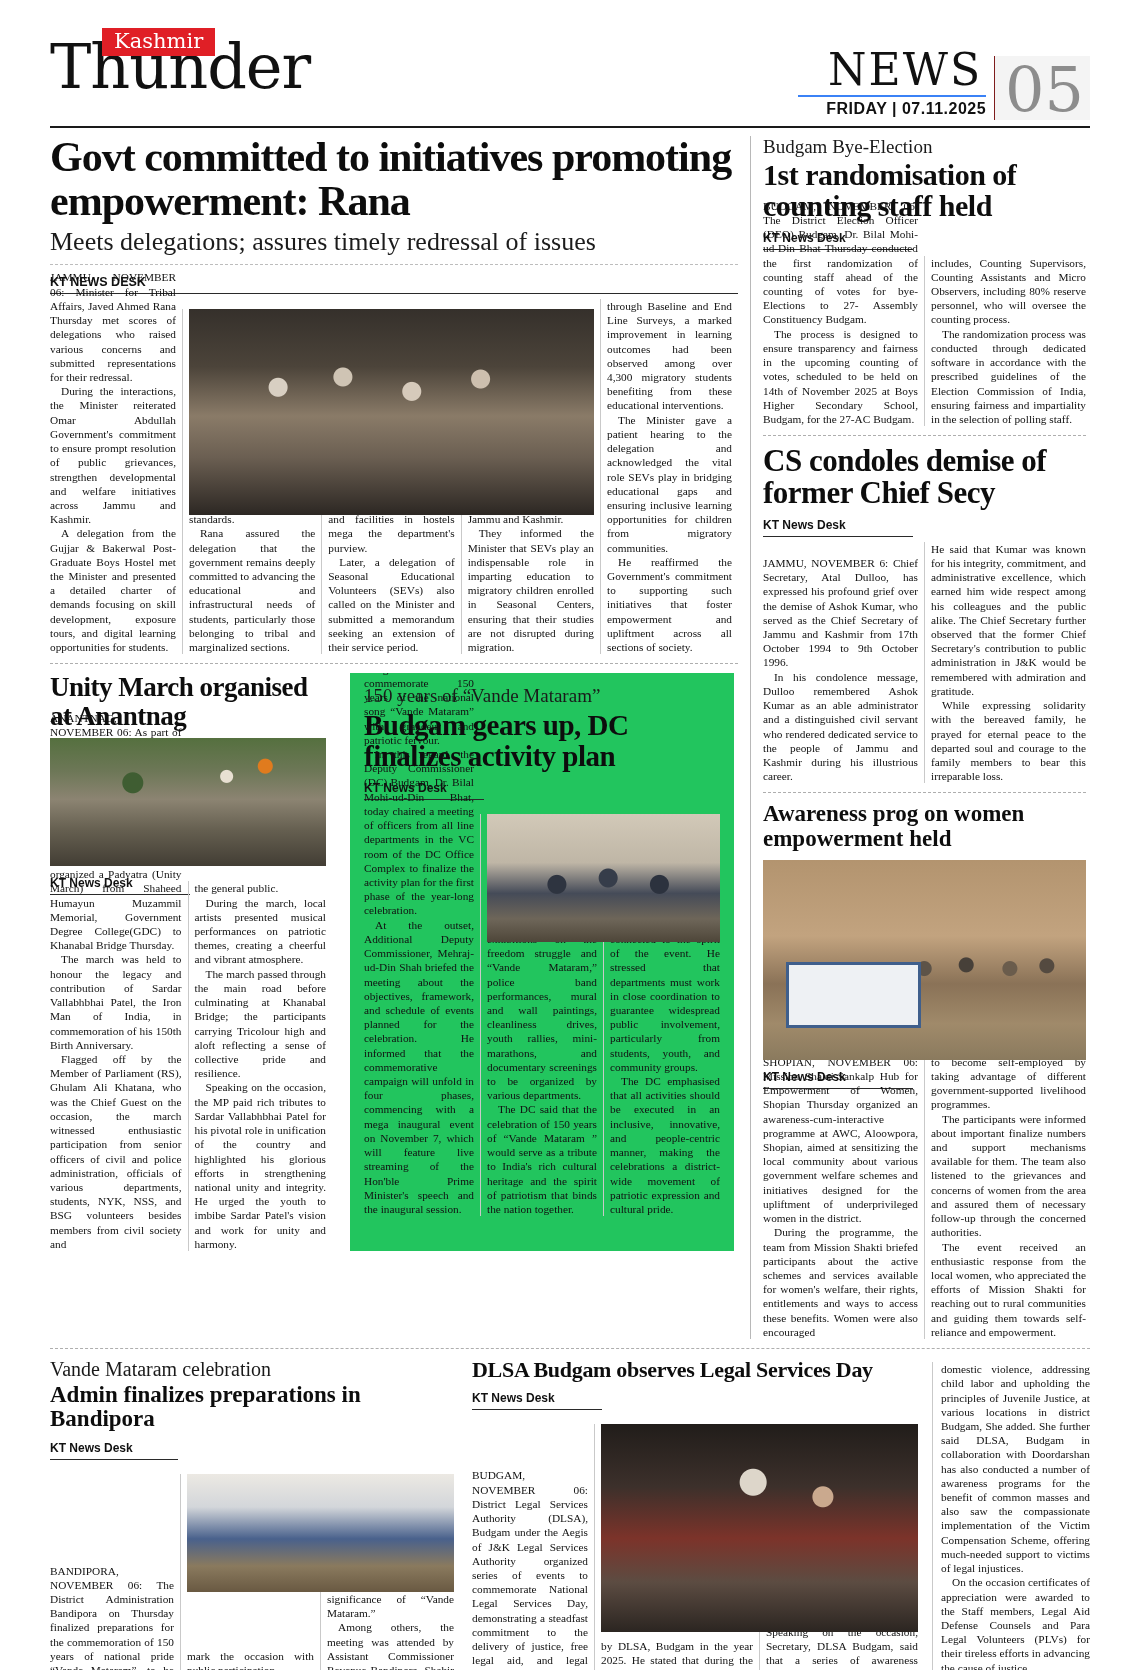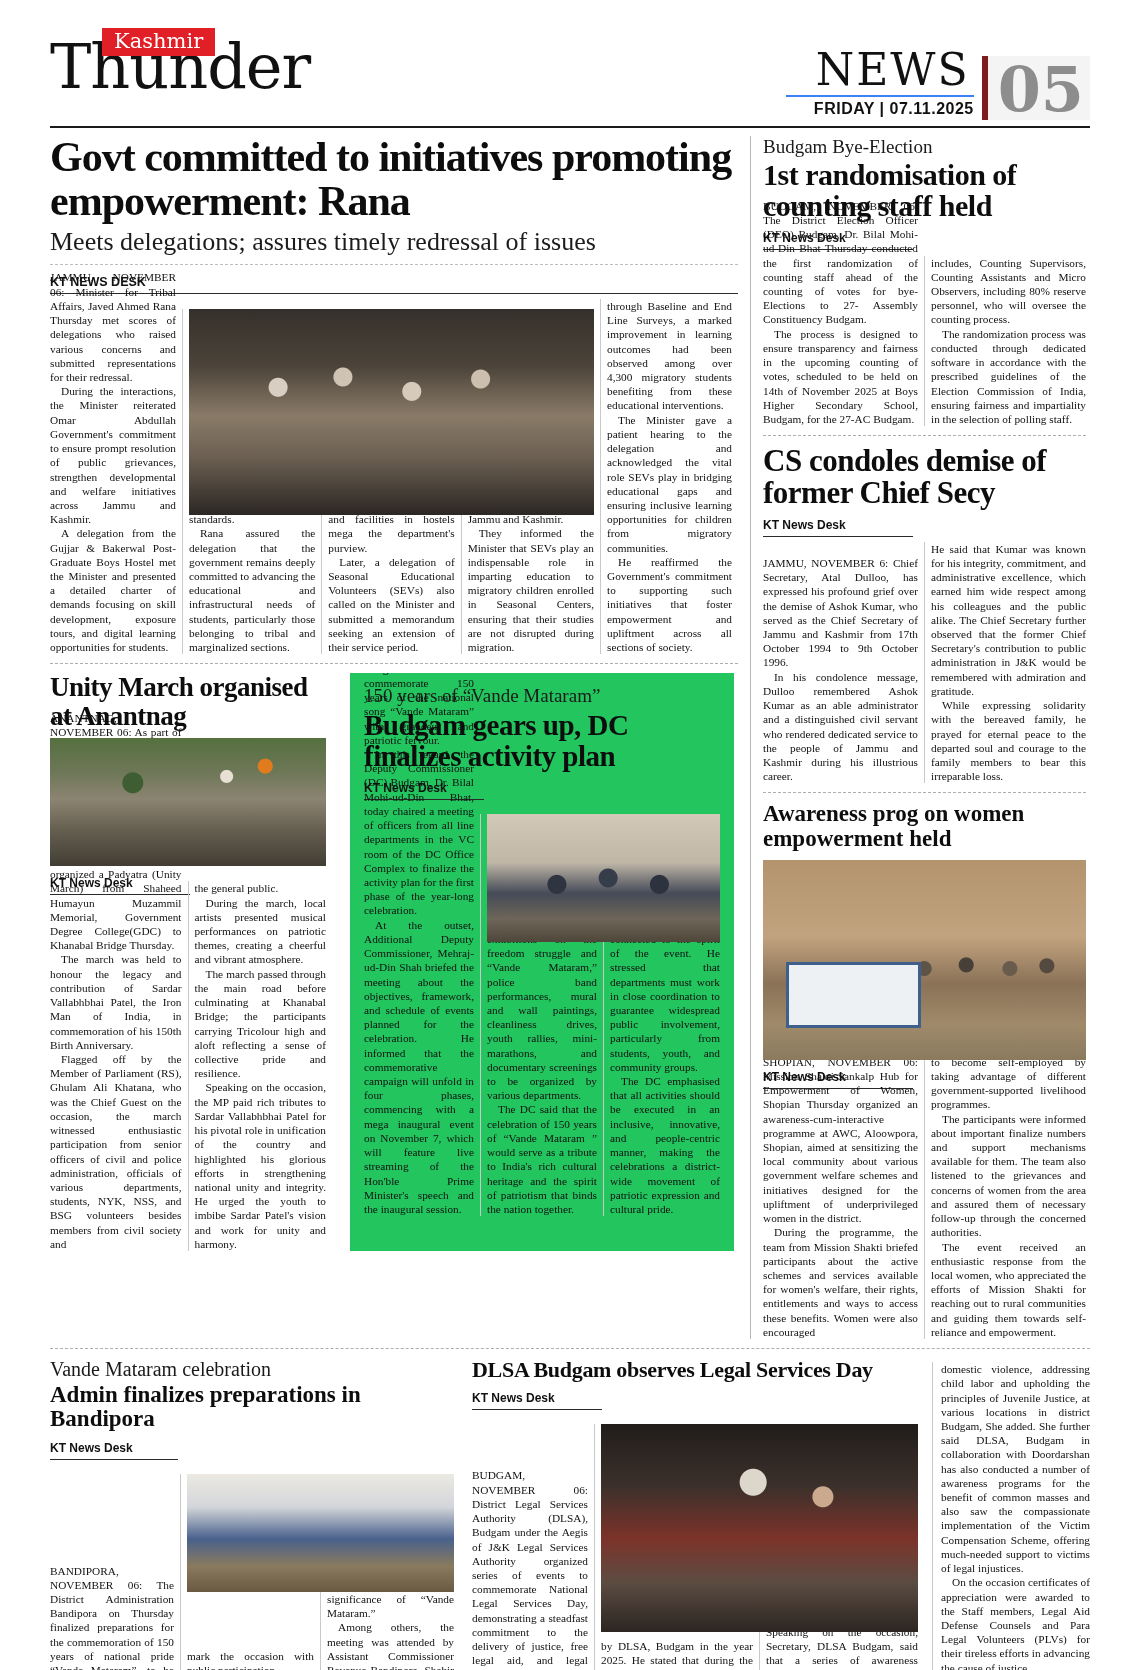--- a/index.html
+++ b/index.html
@@ -12,21 +12,21 @@
   }
   
   .masthead { display:flex; justify-content:space-between; align-items:flex-end; height:92px; }
   .logo { position:relative; width:330px; height:92px; }
   .logo-thunder { font-family:"DejaVu Serif", serif; font-size:62px; font-weight:400; letter-spacing:-1px; position:absolute; left:0; top:8px; line-height:1; }
   .logo-kashmir { position:absolute; left:52px; top:0px; background:#e01f26; color:#fff; font-family:"DejaVu Serif", serif; font-size:21px; padding:2px 12px 3px; line-height:1.1; }
   .head-right { display:flex; align-items:flex-end; }
   .section-block { text-align:right; padding-bottom:2px; }
   .section-name { font-family:"DejaVu Serif", serif; font-size:44px; line-height:0.95; letter-spacing:2px; border-bottom:2px solid #3b82f6; padding:0 4px 4px 30px; }
   .section-date { font-family:"Liberation Sans", sans-serif; font-weight:bold; font-size:16px; padding-top:3px; letter-spacing:0.5px; }
-  .page-number { font-family:"DejaVu Serif", serif; font-size:62px; line-height:0.9; color:#8d8d8d; background:#f4f4f4; padding:6px 6px 2px 10px; margin-left:8px; border-left:6px solid #7f1d1d;font-weight:bold; }
+  .page-number { font-family:"DejaVu Serif", serif; font-size:62px; line-height:0.9; color:#8d8d8d; background:#f4f4f4; padding:6px 6px 2px 10px; margin-left:8px; border-left:1px solid #7f1d1d; }
   .head-rule { border-top:2px solid #1a1a1a; margin-top:6px; }
 
   
   article { overflow:hidden; }
   .kicker { font-size:19px; color:#1a1a1a; }
   h1,h2,h3 { margin:0; font-weight:bold; color:#0d0d0d; }
   .byline { font-family:"Liberation Sans", sans-serif; font-weight:bold; font-size:12px; border-bottom:1px solid #2a2a2a; padding-bottom:4px; margin:10px 0 8px 0; }
   .cols { display:flex; align-items:flex-end; }
   .col { flex:1; min-width:0; padding:0 6px; border-left:1px solid #c9c9c9; font-size:11.3px; line-height:1.26; text-align:justify; overflow:hidden; }
   .col:first-child { border-left:none; padding-left:0; }

